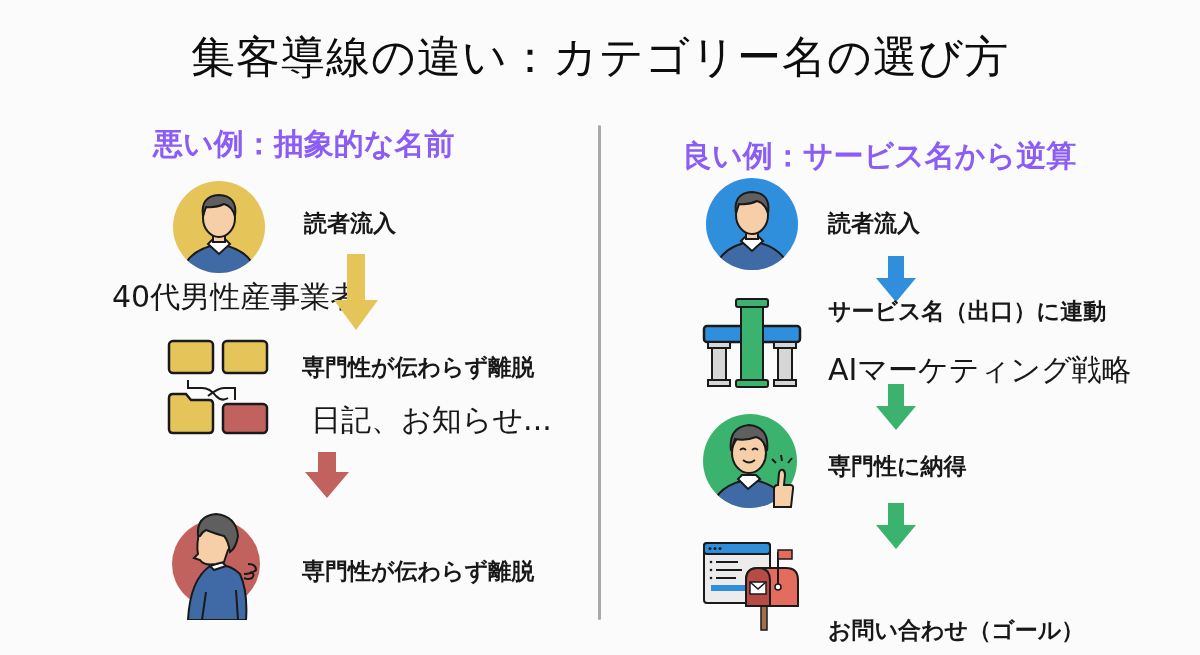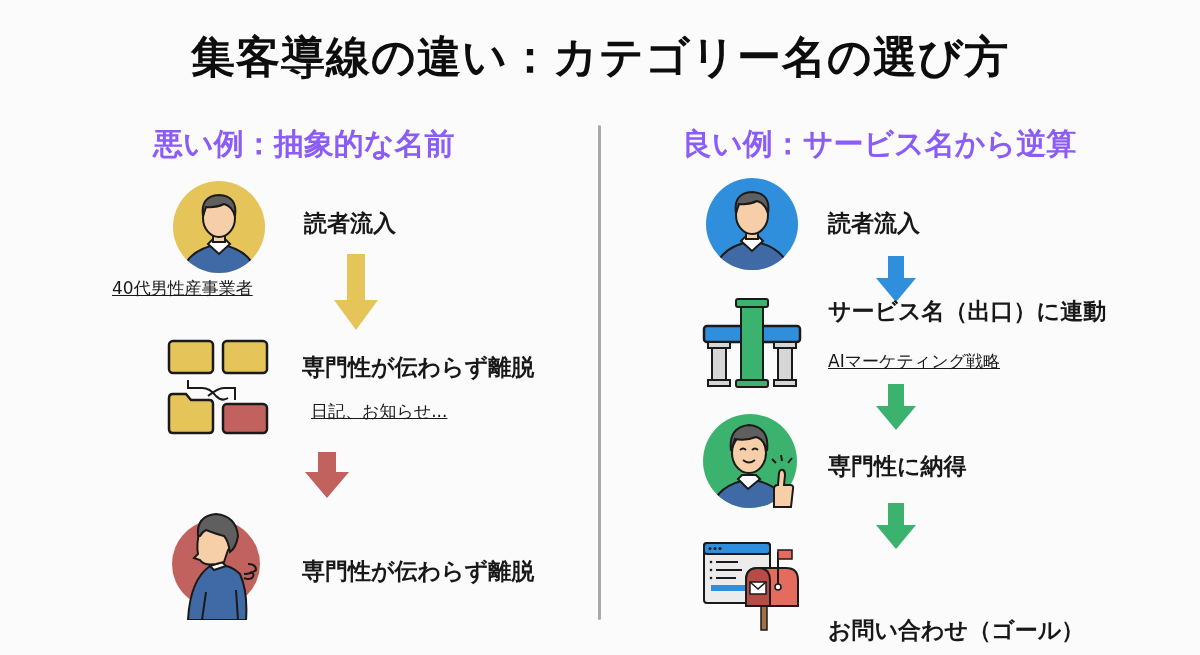--- a/index.html
+++ b/index.html
@@ -6,25 +6,25 @@
   body {
     width: 1200px; height: 655px; overflow: hidden;
     background: #fbfbfb;
     font-family: "DejaVu Sans", "Liberation Sans", sans-serif;
     color: #111;
     position: relative;
   }
   .abs { position: absolute; }
   .title {
     left: 0; top: 28px; width: 1200px; text-align: center;
-    font-size: 44px; font-weight: 700; letter-spacing: 1px; color: #0d0d0d;
+    font-size: 44px; font-weight: 400; letter-spacing: 1px; color: #0d0d0d;
   }
   .section-heading { font-size: 30px; font-weight: bold; color: #8b5cf6; white-space: nowrap; }
   .step-text { font-size: 23px; font-weight: bold; white-space: nowrap; color: #181818; }
-  .sub-text { font-size: 17px; font-weight: normal; white-space: nowrap; color: #181818; text-decoration: underline; }
+  .sub-text { font-size: 30px; font-weight: normal; white-space: nowrap; color: #181818; }
   .divider {
     left: 598px; top: 125px; width: 3px; height: 495px; background: #a9a9a9; border-radius: 2px;
   }
   svg { display: block; }
 </style>
 </head>
 <body>
 
 <div class="abs title">集客導線の違い：カテゴリー名の選び方</div>
 
@@ -85,21 +85,21 @@
     <path d="M34 22 Q30 36 32 46 L28 50 L34 52 Q38 58 50 56 L58 54 L62 42 Q70 36 64 20 Z" fill="#f6cfa8" stroke="#1a1a1a" stroke-width="2"></path>
     <path d="M32 28 Q30 8 50 6 Q70 8 72 28 Q70 40 64 44 Q62 32 58 28 Q50 26 40 22 Q36 24 34 28 Z" fill="#5f5f5f" stroke="#1a1a1a" stroke-width="2"></path>
     <path d="M82 56 Q90 56 90 62 Q86 66 78 66" fill="none" stroke="#1a1a1a" stroke-width="2"></path>
     <path d="M84 64 Q90 66 86 70 Q82 72 78 70" fill="none" stroke="#1a1a1a" stroke-width="2"></path>
   </svg>
 </div>
 <div class="abs step-text" style="left:302px; top:556px;">専門性が伝わらず離脱</div>
 
 <div class="abs divider"></div>
 
-<div class="abs section-heading" style="left:682px; top:124px;">良い例：サービス名から逆算</div>
+<div class="abs section-heading" style="left:682px; top:136px;">良い例：サービス名から逆算</div>
 
 <div class="abs" style="left:705px; top:177px;">
   <svg width="94" height="94" viewBox="0 0 94 94">
     <defs>
         <clipPath id="cl2">
           <circle cx="47" cy="47" r="46"></circle>
         </clipPath>
       </defs>
     <circle cx="47" cy="47" r="46" fill="#2f8fdc"></circle>
     <g clip-path="url(#cl2)">

